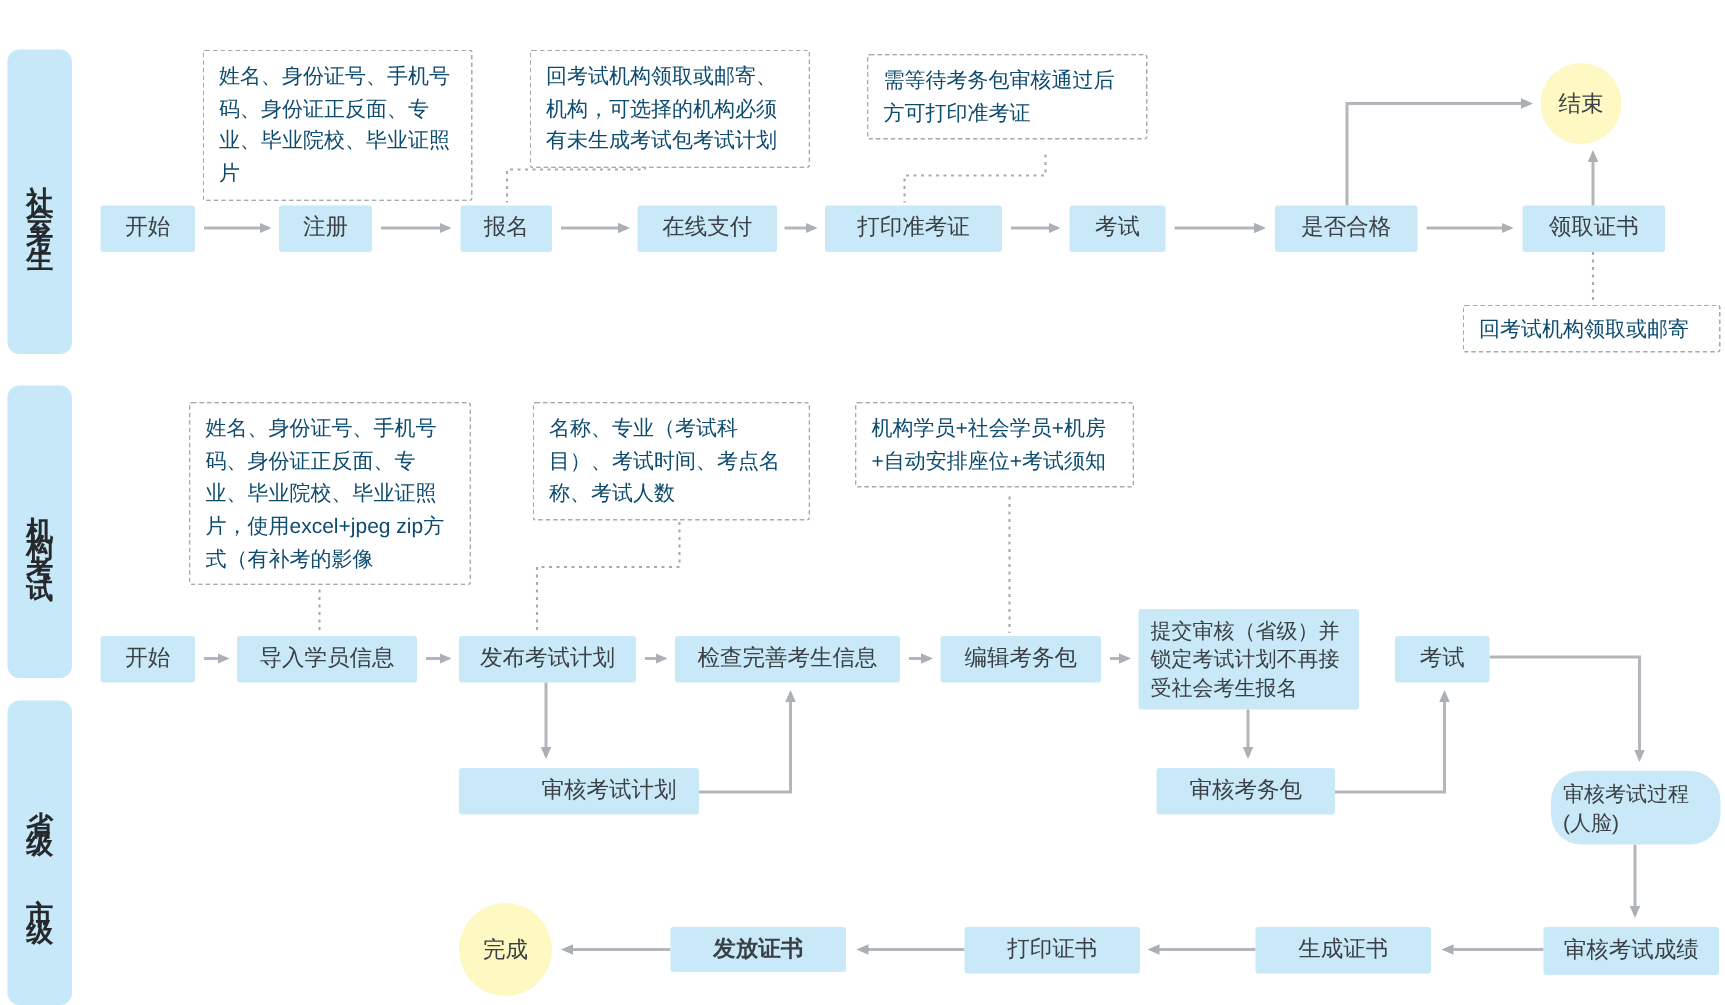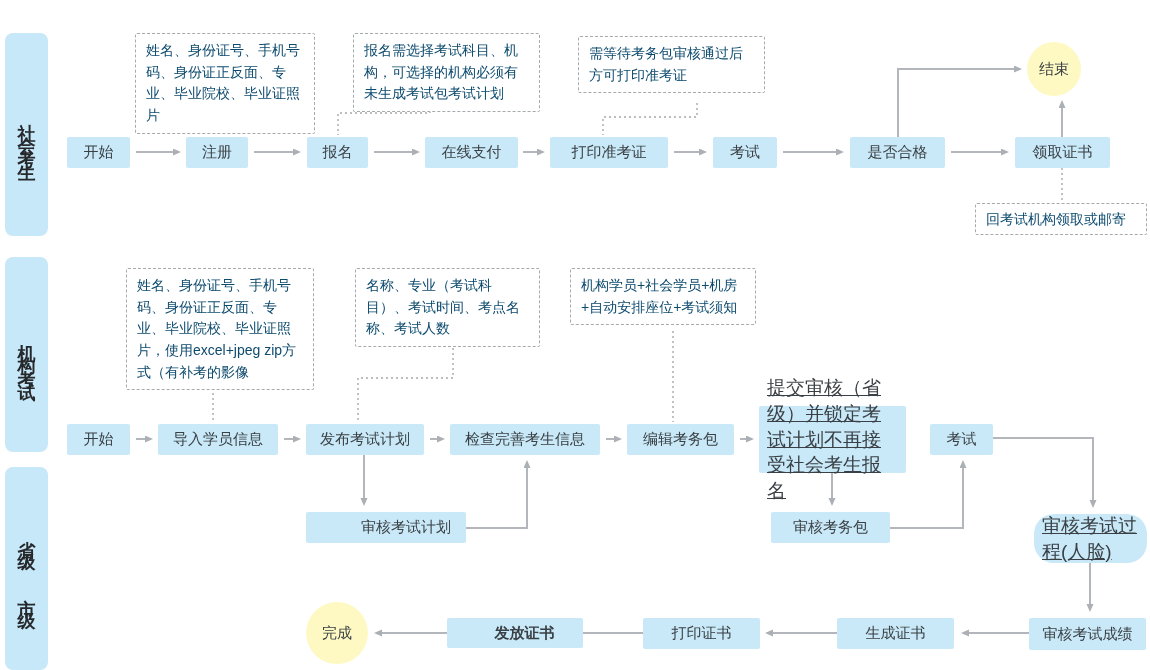--- a/index.html
+++ b/index.html
@@ -14,23 +14,23 @@
     writing-mode:vertical-rl;text-orientation:upright;
     font-size:18px;font-weight:700;letter-spacing:13px;color:#26292c;
   }
   .node{
     position:absolute;background:#c9e9f8;border-radius:2px;
     display:flex;align-items:center;justify-content:center;
     font-size:15px;line-height:1.25;text-align:center;color:#3a4045;
   }
   .node--wide{
     justify-content:flex-start;text-align:left;align-items:center;
-    padding:4px 8px;box-sizing:border-box;font-size:19px;line-height:1.35;text-decoration:underline;
+    padding:4px 8px;box-sizing:border-box;font-size:14px;line-height:1.35;
   }
-  .node--bold{font-weight:700;padding-left:19px;}
+  .node--bold{font-weight:700;}
   .circle{
     position:absolute;background:#fef9c3;border-radius:50%;
     display:flex;align-items:center;justify-content:center;
     font-size:15px;color:#3a4045;
   }
   .note{
     position:absolute;background:#ffffff;border:1px dashed #a5aaae;border-radius:2px;
     box-sizing:border-box;padding:6px 10px;font-size:14px;line-height:1.55;
     color:#0c4a6e;text-align:left;
   }
@@ -103,21 +103,21 @@
   <div class="node" style="left:186px;top:137px;width:62px;height:31px;">注册</div>
   <div class="node" style="left:307px;top:137px;width:61px;height:31px;">报名</div>
   <div class="node" style="left:425px;top:137px;width:93px;height:31px;">在线支付</div>
   <div class="node" style="left:550px;top:137px;width:118px;height:31px;">打印准考证</div>
   <div class="node" style="left:713px;top:137px;width:64px;height:31px;">考试</div>
   <div class="node" style="left:850px;top:137px;width:95px;height:31px;">是否合格</div>
   <div class="node" style="left:1015px;top:137px;width:95px;height:31px;">领取证书</div>
   <div class="circle" style="left:1027px;top:42px;width:54px;height:54px;">结束</div>
 
   <div class="note" style="left:135px;top:33px;width:180px;">姓名、身份证号、手机号码、身份证正反面、专业、毕业院校、毕业证照片</div>
-  <div class="note" style="left:353px;top:33px;width:187px;">报名需选择考试科目、机构，可选择的机构必须有未生成考试包考试计划</div>
+  <div class="note" style="left:353px;top:33px;width:187px;">回考试机构领取或邮寄、机构，可选择的机构必须有未生成考试包考试计划</div>
   <div class="note" style="left:578px;top:36px;width:187px;">需等待考务包审核通过后方可打印准考证</div>
   <div class="note note--single" style="left:975px;top:203px;width:172px;">回考试机构领取或邮寄</div>
 
   <div class="node" style="left:67px;top:424px;width:63px;height:31px;">开始</div>
   <div class="node" style="left:158px;top:424px;width:120px;height:31px;">导入学员信息</div>
   <div class="node" style="left:306px;top:424px;width:118px;height:31px;">发布考试计划</div>
   <div class="node" style="left:450px;top:424px;width:150px;height:31px;">检查完善考生信息</div>
   <div class="node" style="left:627px;top:424px;width:107px;height:31px;">编辑考务包</div>
   <div class="node node--wide" style="left:759px;top:406px;width:147px;height:67px;">提交审核（省级）并锁定考试计划不再接受社会考生报名</div>
   <div class="node" style="left:930px;top:424px;width:63px;height:31px;">考试</div>

